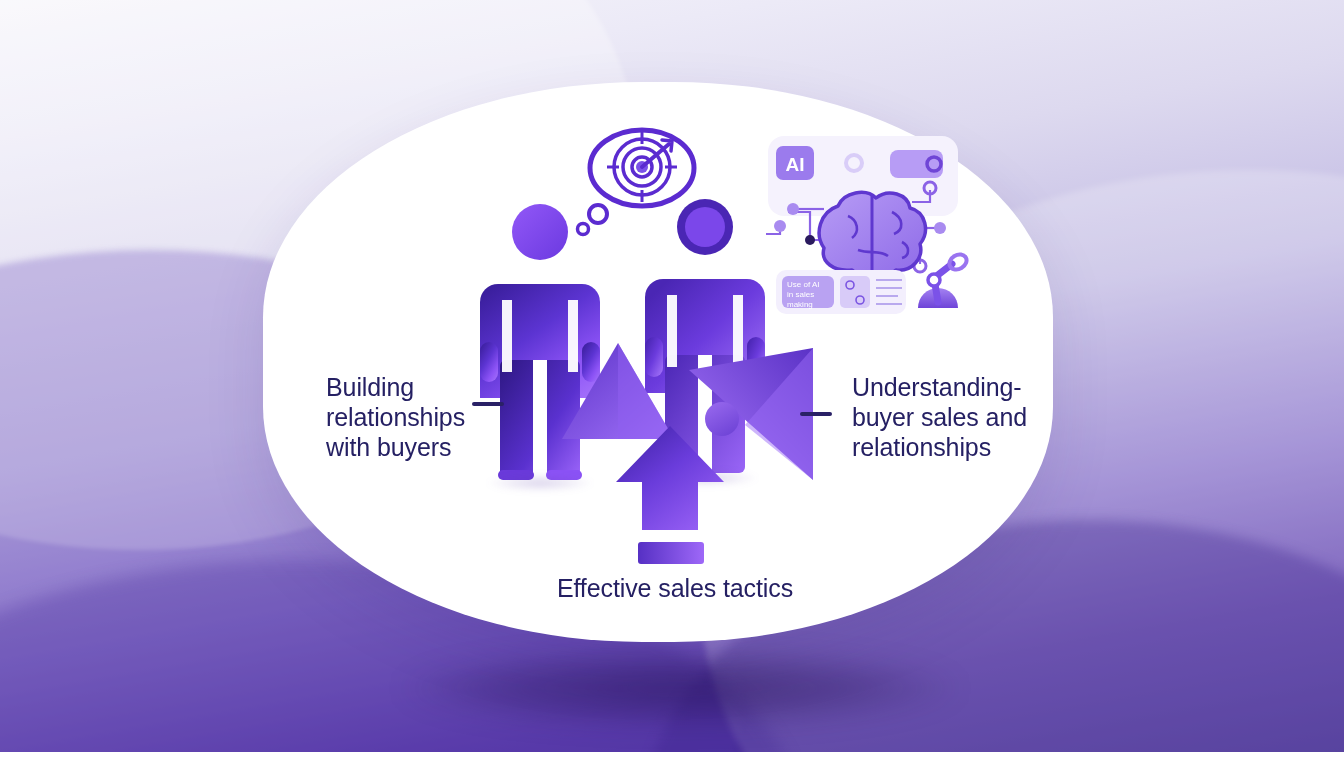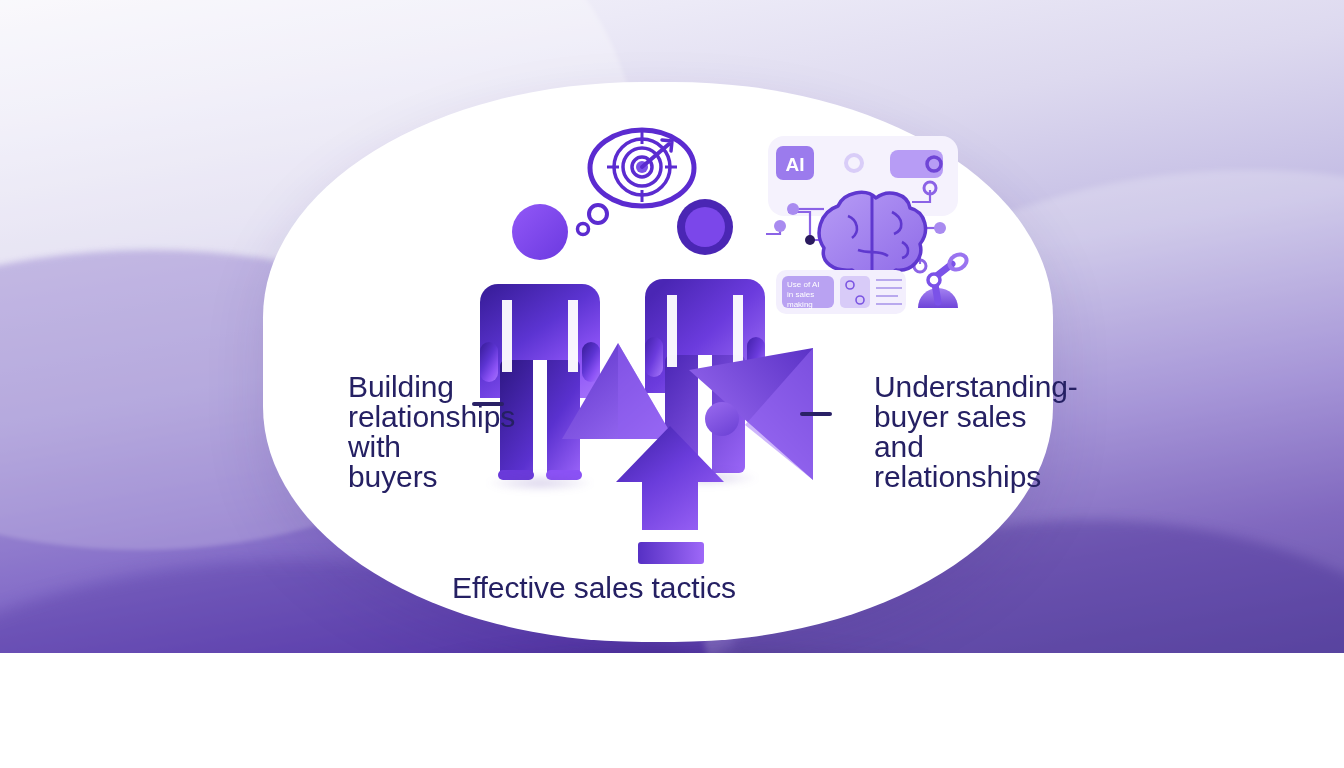--- a/index.html
+++ b/index.html
@@ -6,21 +6,21 @@
   * { margin:0; padding:0; box-sizing:border-box; }
   html, body {
     width:1344px; height:768px;
     overflow:hidden;
     font-family:"Liberation Sans", sans-serif;
   }
 
   
   #stage {
     position:relative;
-    width:1344px; height:653px;
+    width:1344px; height:752px;
     background: linear-gradient(170deg,
                 #f7f6fb 0%,
                 #eceaf7 14%,
                 #ddd9ef 30%,
                 #c3bce4 48%,
                 #8e79cd 68%,
                 #5e3fae 84%,
                 #3b2391 100%);
     overflow:hidden;
   }
@@ -77,29 +77,28 @@
     width:790px; height:560px;
     background:#ffffff;
     border-radius:48% 48% 48% 48% / 42% 42% 42% 42%;
     box-shadow:0 24px 60px rgba(54,28,120,0.13);
   }
 
   
   .label {
     position:absolute;
     color:#252063;
-    font-size:30px;
+    font-size:25px;
     line-height:30px;
     letter-spacing:-0.1px;
     white-space:pre-line;
-    margin-left:22px;
   }
   #label-left  { left:326px; top:372px; width:150px; text-align:left; }
   #label-right { left:852px; top:372px; width:190px; text-align:left; }
-  #label-bottom{ left:430px; top:573px; width:490px; text-align:left; }
+  #label-bottom{ left:430px; top:573px; width:490px; text-align:center; }
 
   .dash {
     position:absolute;
     height:4px; width:32px;
     background:#2a2166;
     border-radius:2px;
   }
   #dash-left  { left:472px; top:402px; }
   #dash-right { left:800px; top:412px; }
 

